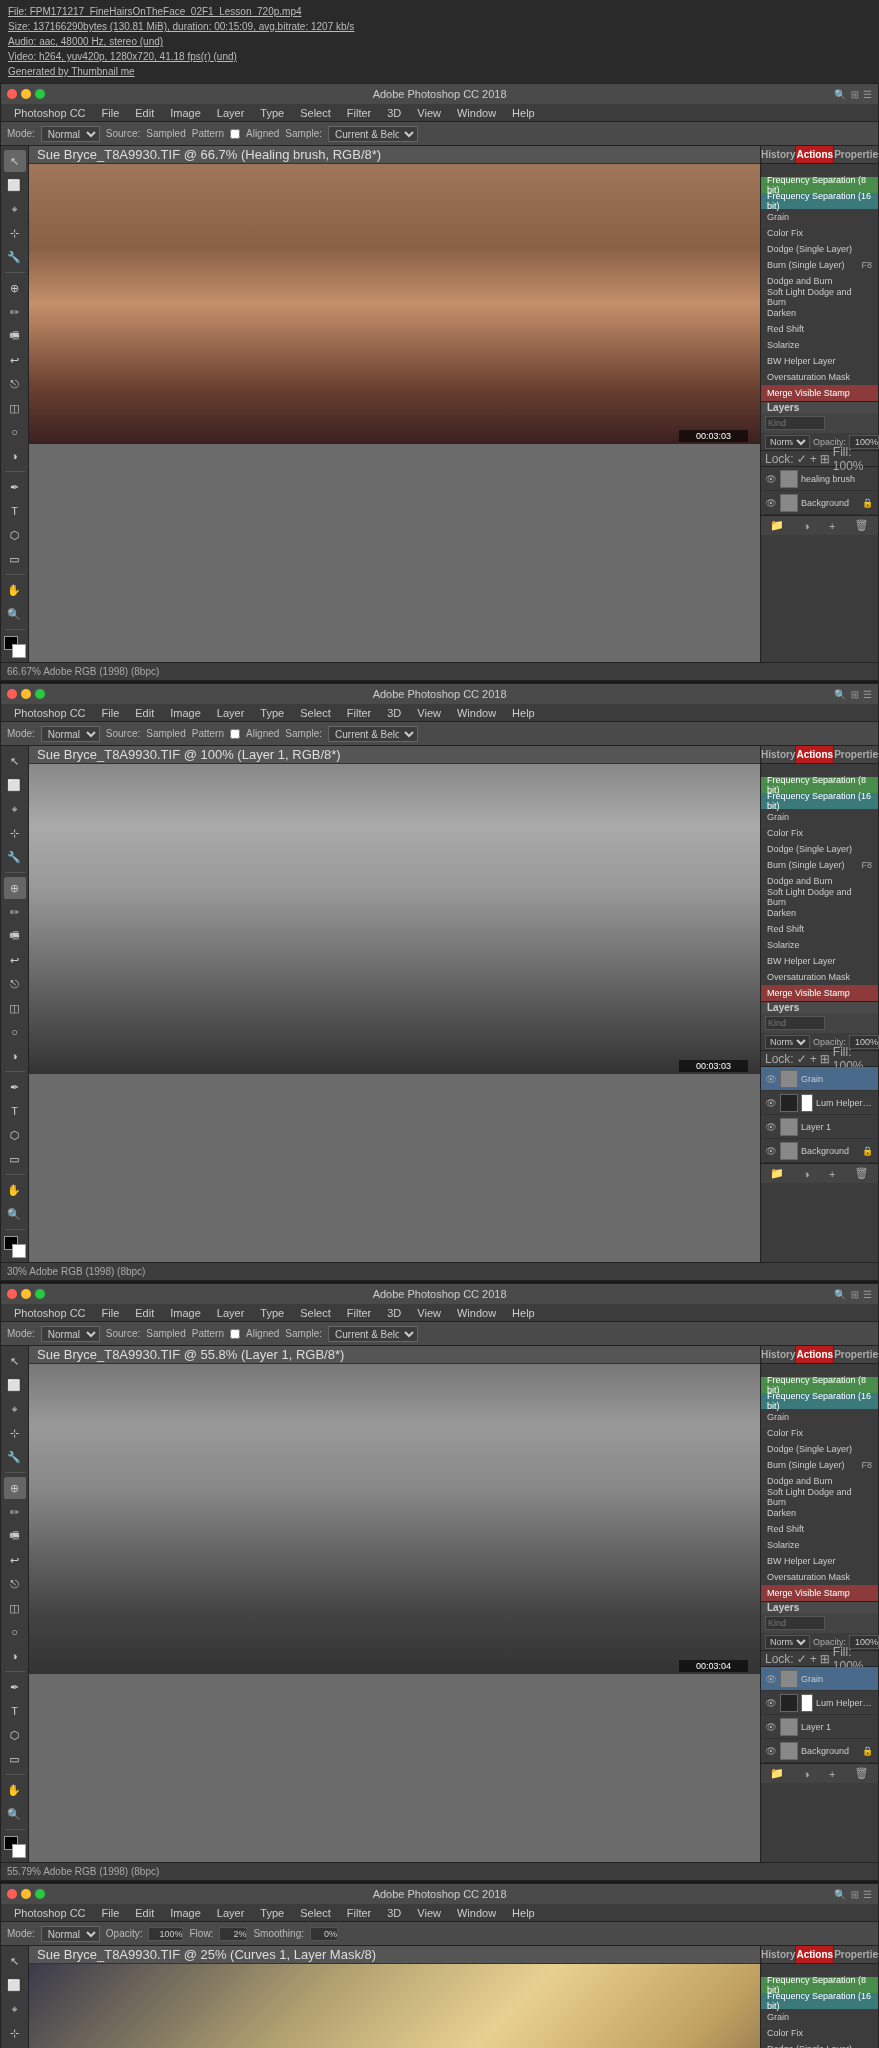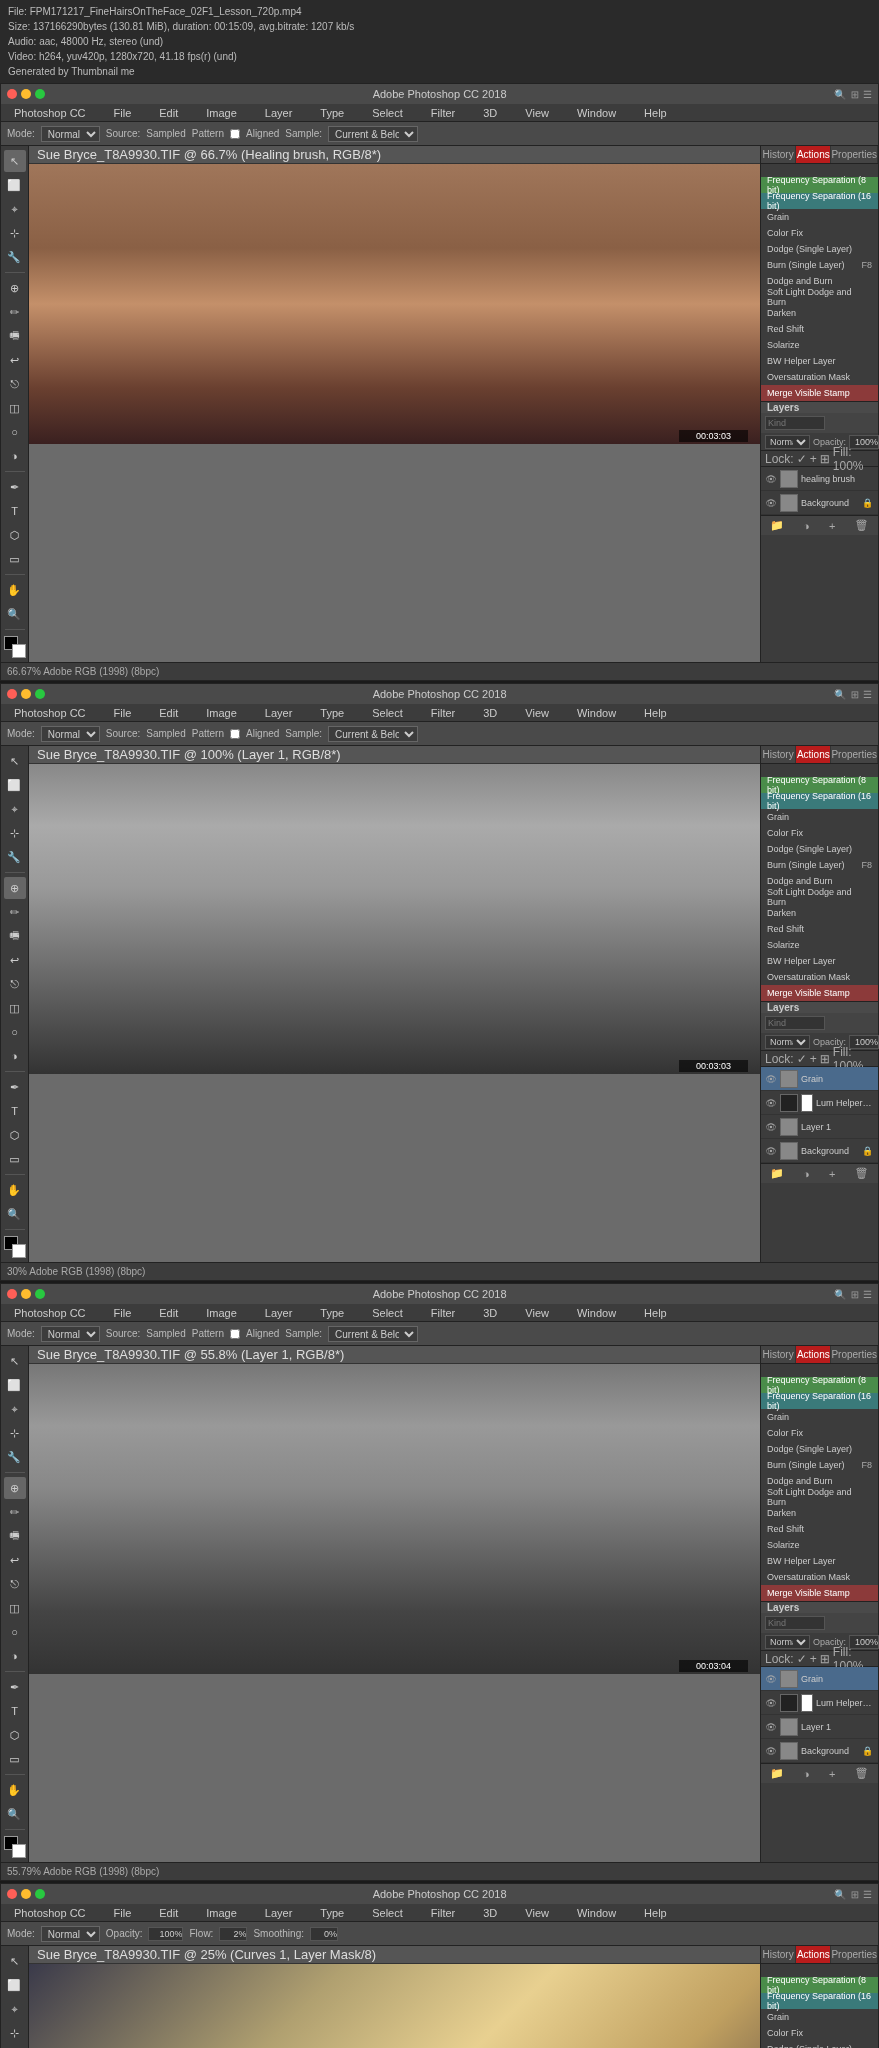--- a/index.html
+++ b/index.html
@@ -12,20 +12,21 @@
       overflow-x: hidden;
     }
 
     
     .file-info-header {
       background: #2a2a2a;
       color: #bbb;
       font-size: 10px;
       padding: 4px 8px;
       line-height: 1.5;
+      text-decoration: underline;
     }
 
     
     .ps-window {
       background: #3c3c3c;
       border: 1px solid #222;
       margin-bottom: 2px;
     }
 
     
@@ -62,21 +63,21 @@
       color: #999;
     }
 
     
     .menu-bar {
       background: #3c3c3c;
       height: 18px;
       display: flex;
       align-items: center;
       padding: 0 8px;
-      gap: 18px;
+      gap: 6px;
       border-bottom: 1px solid #222;
     }
     .menu-item {
       font-size: 11px;
       color: #ccc;
       padding: 0 5px;
       cursor: pointer;
     }
 
     
@@ -201,20 +202,21 @@
       border-bottom: 1px solid #222;
     }
     .panel-tab {
       flex: 1;
       text-align: center;
       padding: 3px 0;
       font-size: 10px;
       color: #aaa;
       cursor: pointer;
       border-right: 1px solid #333;
+      font-weight: bold;
     }
     .panel-tab.active { background: #b91c1c; color: #fff; }
 
     
     .actions-section {
       flex: 0 0 auto;
       margin-top: 13px;
     }
     .action-item {
       height: 16px;

